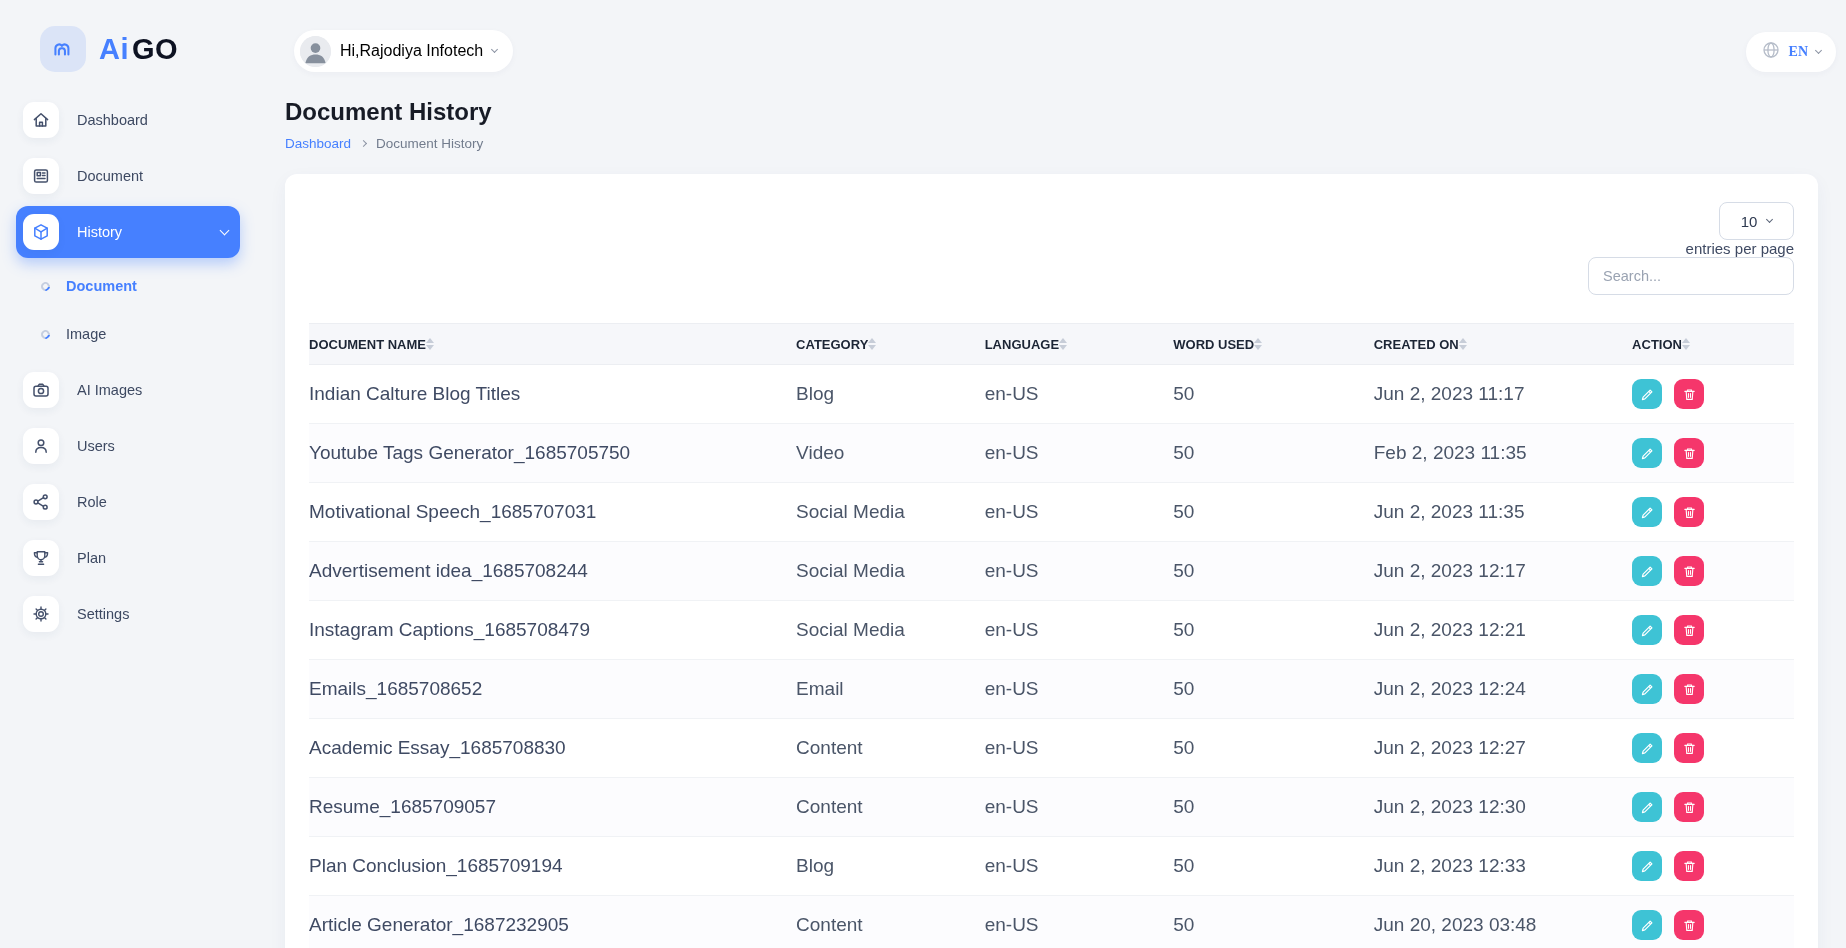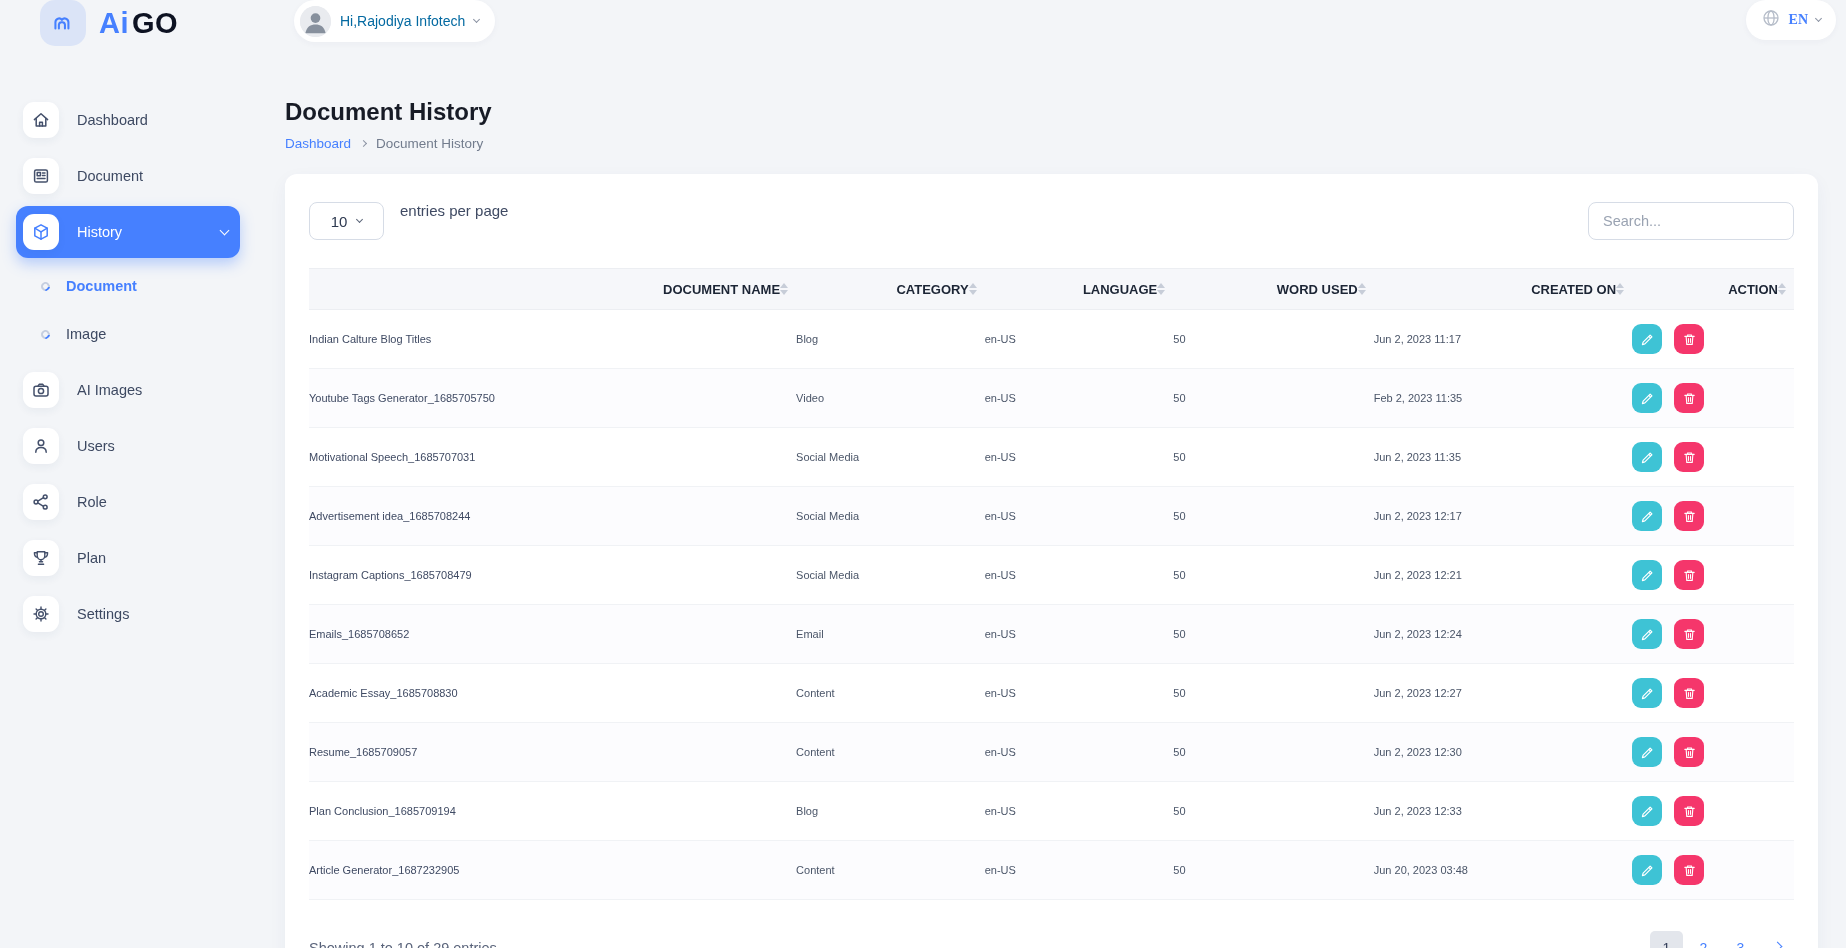--- a/index.html
+++ b/index.html
@@ -1,27 +1,27 @@
 <!DOCTYPE html>
 <html><head>
 <meta charset="utf-8">
 <style>
   * { box-sizing:border-box; margin:0; padding:0; }
   html,body { width:1846px; height:948px; overflow:hidden; }
   body { background:#f3f5f8; font-family:"Liberation Sans", sans-serif; color:#44506b; position:relative; }
 
   
-  .topbar { height:72px; display:flex; align-items:flex-start; }
+  .topbar { height:72px; display:flex; align-items:flex-end; }
   .logo-area { width:260px; flex:0 0 auto; display:flex; align-items:center; gap:13px; padding-left:40px; }
   .logo-badge { width:46px; height:46px; border-radius:15px; background:#dbe4f7; display:flex; align-items:center; justify-content:center; }
   .logo-text { font-size:29px; font-weight:800; letter-spacing:.5px; color:#0d1222; display:flex; align-items:center; }
   .logo-text .ai { color:#4680ff; margin-right:3px; }
   .user-chip { margin-left:34px; height:42px; background:#fff; border-radius:21px; display:flex; align-items:center; gap:9px; padding:0 16px 0 6px; box-shadow:0 2px 6px rgba(40,60,110,.04); cursor:pointer; }
   .user-chip .avatar { width:31px; height:31px; border-radius:50%; overflow:hidden; background:#e9ebef; flex:0 0 auto; }
-  .user-chip .uname { font-size:14px; color:#0369a1; font-weight:500; }
+  .user-chip .uname { font-size:16px; color:#000000; font-weight:500; }
   .lang-pill { margin-left:auto; margin-right:10px; height:40px; background:#fff; border-radius:20px; display:flex; align-items:center; gap:8px; padding:0 15px; box-shadow:0 2px 6px rgba(40,60,110,.04); cursor:pointer;font-family:Liberation Serif, serif; }
   .lang-pill .lang { font-size:14px; font-weight:600; color:#4680ff; }
 
   .chev { display:inline-block; width:7px; height:7px; border-right:1.8px solid #8b93a3; border-bottom:1.8px solid #8b93a3; }
   .chev.down { transform:rotate(45deg); margin-top:-3px; }
   .chev.right { transform:rotate(-45deg); }
   .chev.white { border-color:#fff; }
   .chev.blue { border-color:#4680ff; }
   .chev.slate { border-color:#5b6578; }
   .chev.sm { width:5px; height:5px; border-width:1.5px; }
@@ -43,33 +43,33 @@
 
   
   .main { margin-left:260px; padding:26px 28px 0 25px; }
   .page-title { font-size:24px; font-weight:700; color:#171b26; }
   .breadcrumb { margin-top:10px; display:flex; align-items:center; gap:10px; font-size:13.5px; }
   .breadcrumb a { color:#4680ff; text-decoration:none; cursor:pointer; }
   .breadcrumb .current { color:#727c8d; }
 
   .card { margin-top:23px; background:#fff; border-radius:12px; box-shadow:0 6px 18px rgba(40,60,110,.05); padding:28px 24px 24px; height:820px; }
 
-  .controls { display:flex; align-items:flex-start; }
+  .controls { display:flex; align-items:flex-end;flex-direction:column; }
   .select-box { width:75px; height:38px; border:1px solid #d6dce6; border-radius:8px; display:flex; align-items:center; justify-content:center; gap:10px; font-size:15px; color:#2e3950; cursor:pointer; background:#fff; }
   .entries-label { margin-left:16px; font-size:15px; color:#3f4a63; }
   .search-input { margin-left:auto; width:206px; height:38px; border:1px solid #d6dce6; border-radius:8px; padding:0 14px; font-size:14.5px; color:#3f4a63; font-family:"Liberation Sans", sans-serif; outline:none; background:#fff; }
   .search-input::placeholder { color:#9aa3b2; }
 
   table { width:100%; border-collapse:collapse; table-layout:fixed; margin-top:28px; }
   th { text-align:left; height:41px; background:#f6f7fa; border-top:1px solid #eceef2; border-bottom:1px solid #eceef2; font-size:13px; font-weight:700; color:#1c2535; cursor:pointer; }
-  .th-inner { display:flex; align-items:center; justify-content:flex-end; padding-right:8px; }
+  .th-inner { display:flex; align-items:center; justify-content:flex-start; padding-right:8px; }
   .carets { display:inline-flex; flex-direction:column; gap:2px; }
   .car-up { width:0; height:0; border-left:4px solid transparent; border-right:4px solid transparent; border-bottom:5px solid #c7cdd8; }
   .car-down { width:0; height:0; border-left:4px solid transparent; border-right:4px solid transparent; border-top:5px solid #c7cdd8; }
-  td { height:59px; font-size:11px; color:#4a5568; border-bottom:1px solid #f0f2f5; }
+  td { height:59px; font-size:19px; color:#4a5568; border-bottom:1px solid #f0f2f5; }
   td.name { color:#3f4a63; }
   tr:nth-child(even) td { background:#fcfcfe; }
   .actions { display:flex; gap:12px; }
   .act-btn { width:30px; height:30px; border-radius:9px; display:flex; align-items:center; justify-content:center; cursor:pointer; border:none; }
   .act-btn.edit { background:#3ec3d5; }
   .act-btn.del { background:#f5366b; }
   .act-btn svg { width:15px; height:15px; }
 
   .table-footer { margin-top:31px; display:flex; align-items:center; justify-content:space-between; }
   .showing { font-size:14.5px; color:#59637a; }

